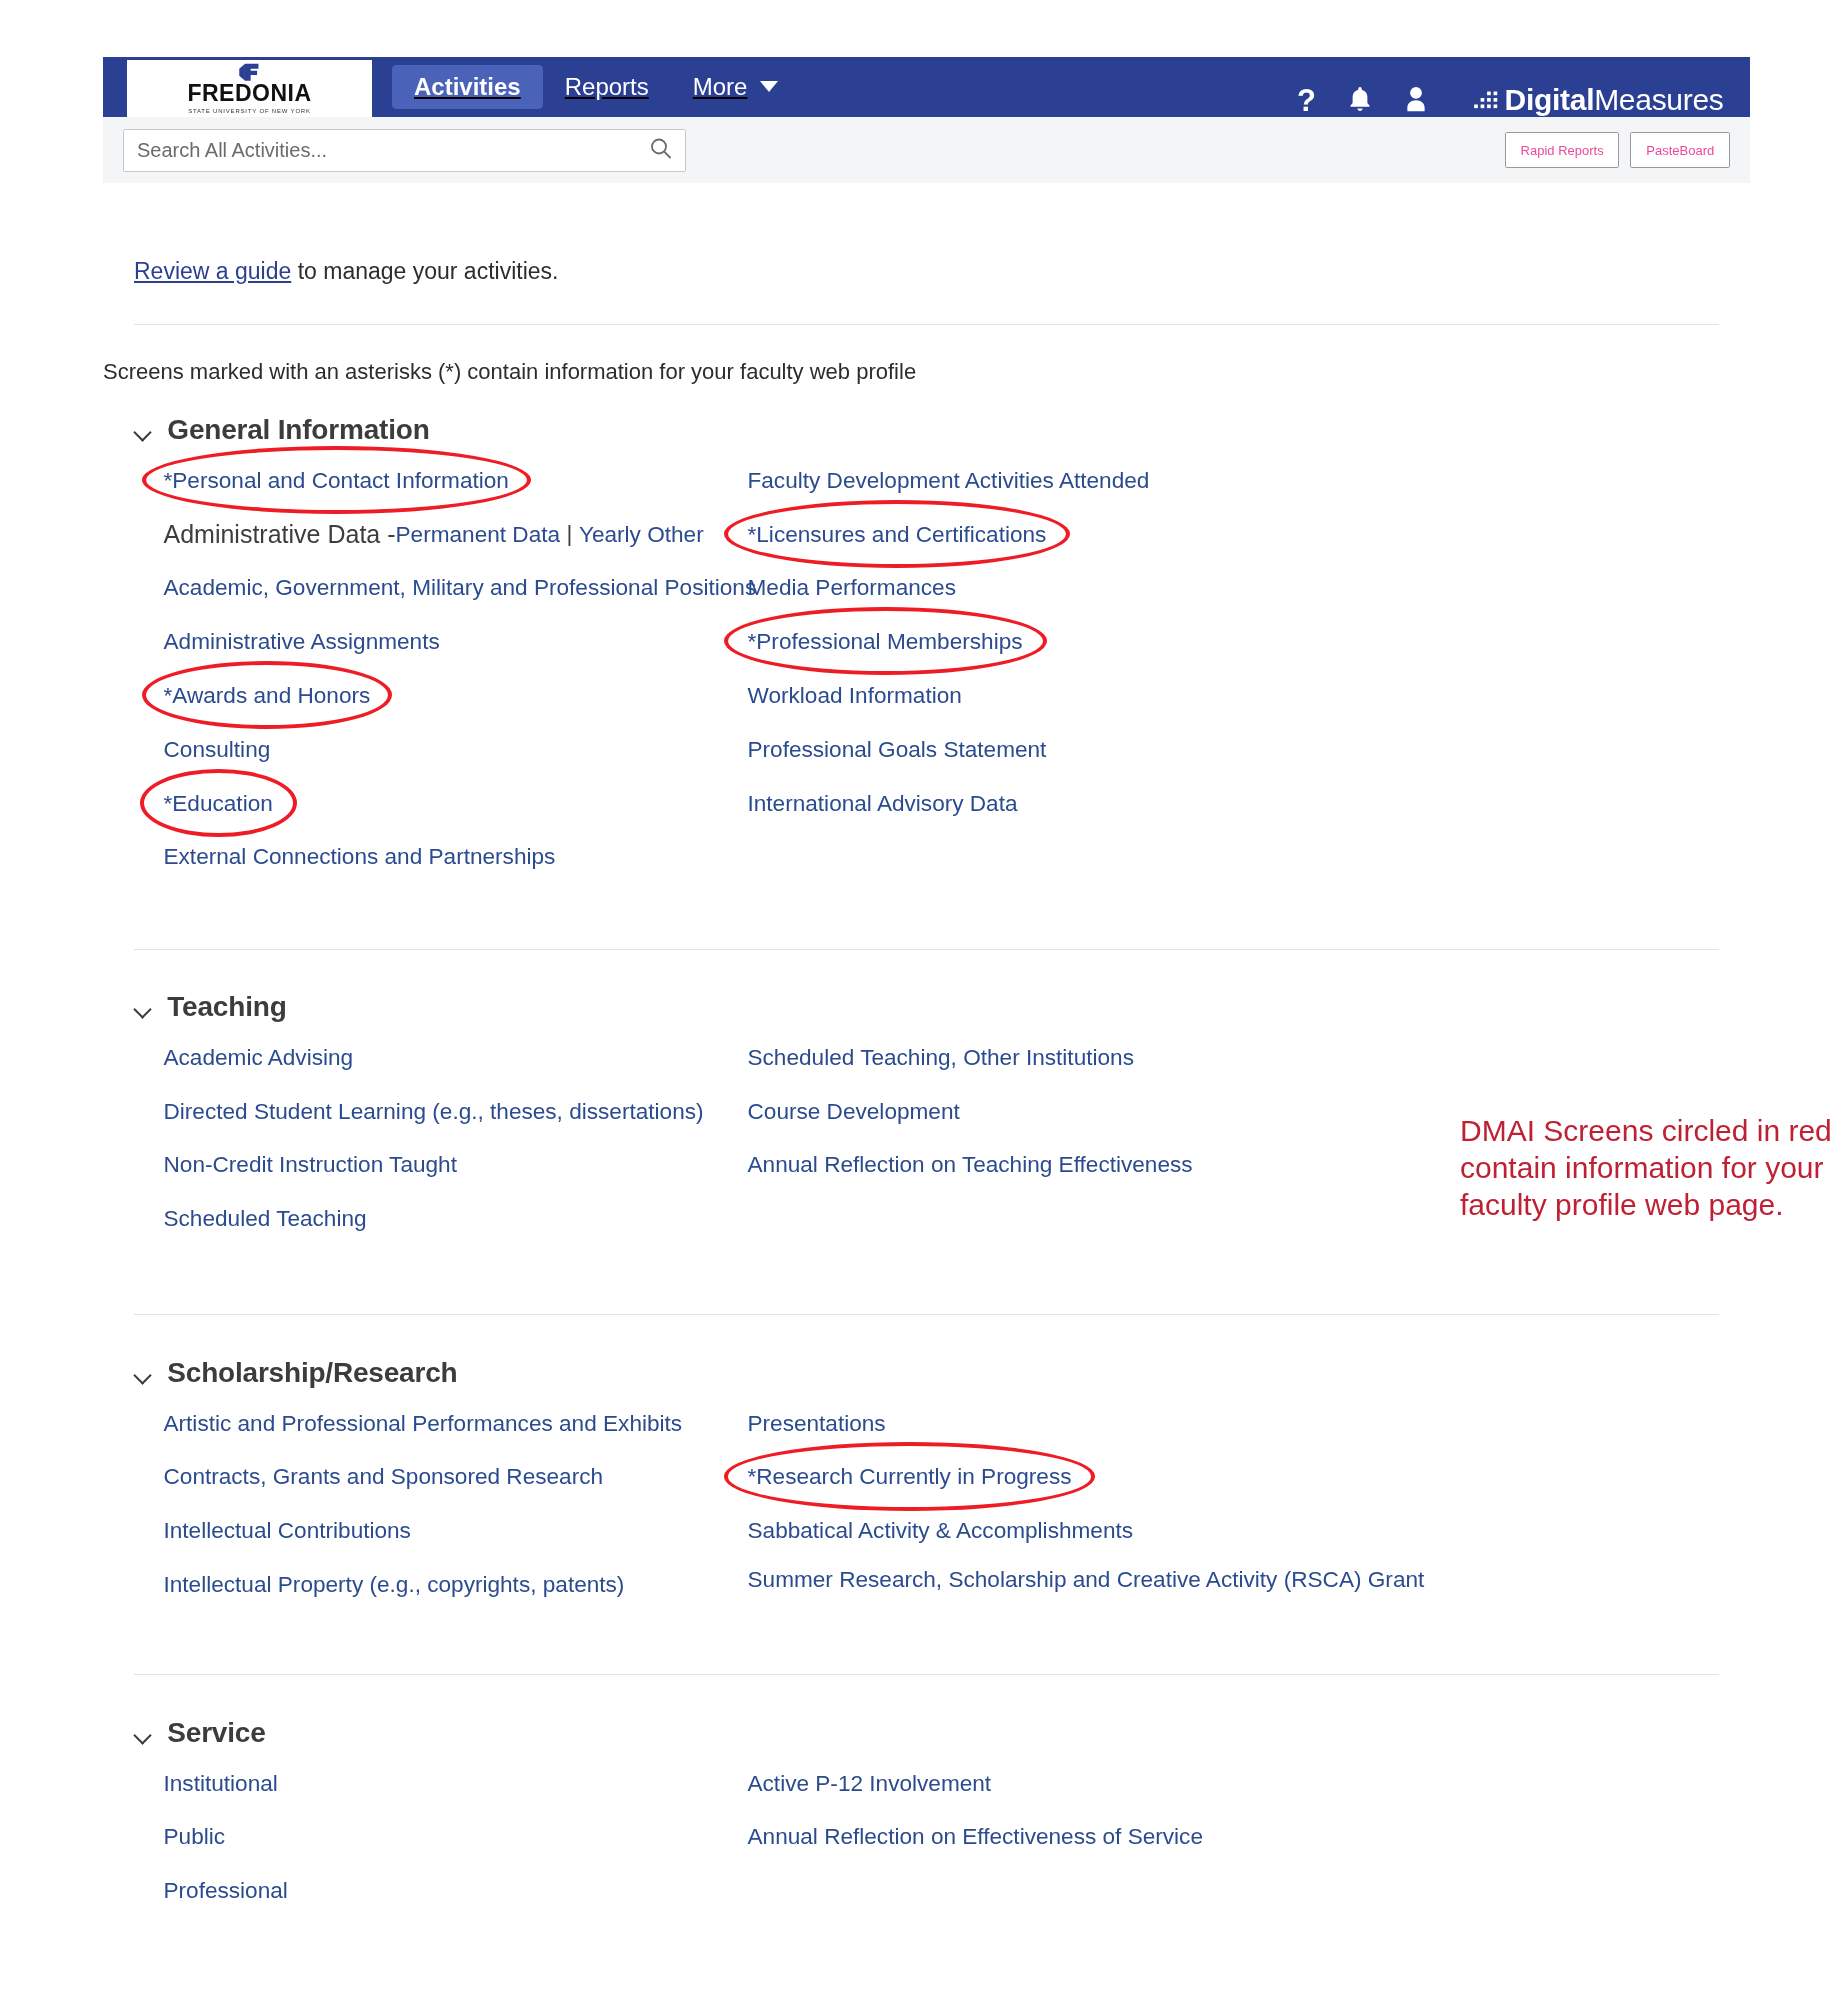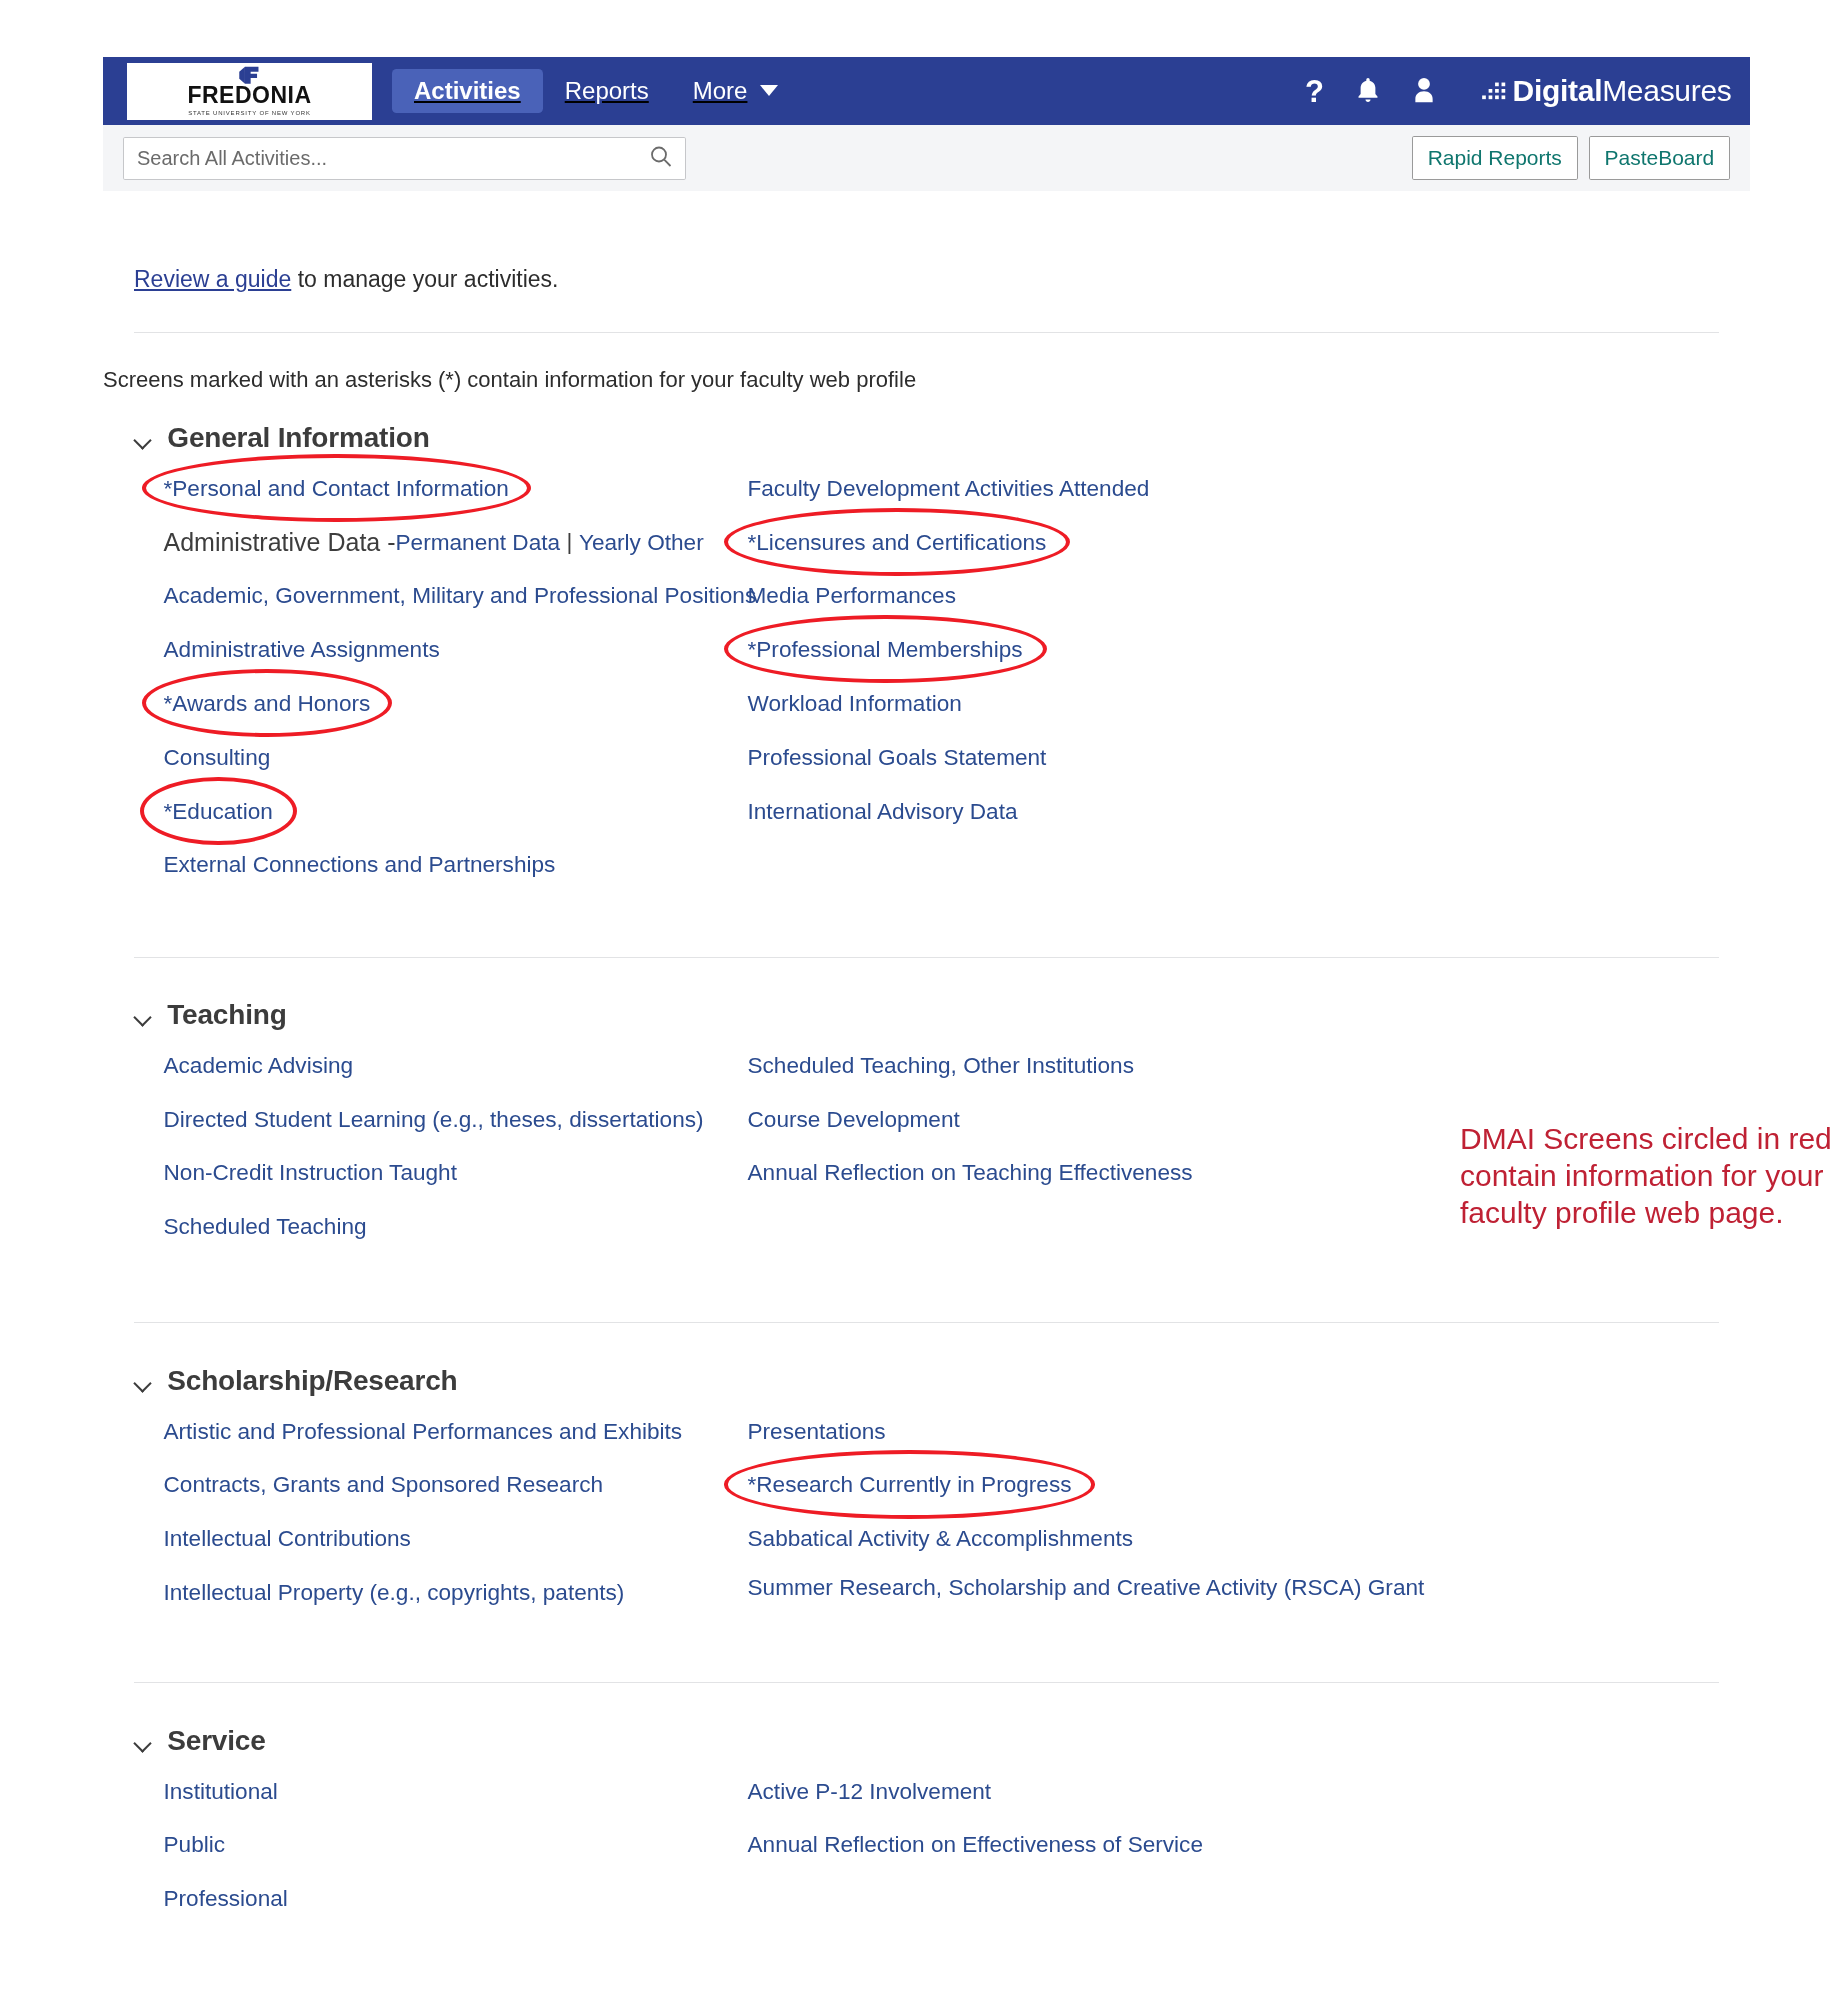--- a/index.html
+++ b/index.html
@@ -25,25 +25,25 @@
   .app-frame {
     position: absolute;
     left: 103px; top: 57px;
     width: 1647px;
     background: #ffffff;
   }
 
   
   .topnav {
     position: relative;
-    height: 68px;
+    height: 60px;
     background: #2b3f93;
     display: flex;
-    align-items: center;
-    padding: 0 0 0 24px;
+    align-items: flex-end;
+    padding: 0 8px 0 24px;
     box-sizing: border-box;
   }
 
   .logo-box {
     width: 245px;
     height: 57px;
     background: #ffffff;
     display: flex;
     flex-direction: column;
     align-items: center;
@@ -175,23 +175,23 @@
   }
 
   .subbar-right {
     margin-left: auto;
     display: flex;
     gap: 11px;
   }
   .ghost-btn {
     border: 0.9px solid #9a9a9a;
     background: #ffffff;
-    color: #0f766e;
+    color: #ec4899;
     font-family: "Liberation Sans", sans-serif;
-    font-size: 21px;
+    font-size: 13px;
     padding: 9.2px 14.8px;
     border-radius: 1.8px;
     cursor: pointer;
     white-space: nowrap;
   }
 
   
   .content {
     position: relative;
     background: #ffffff;

